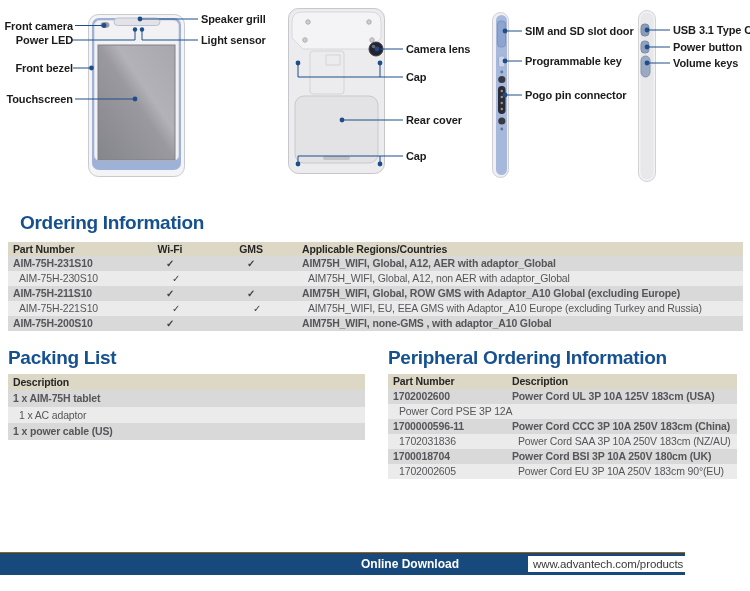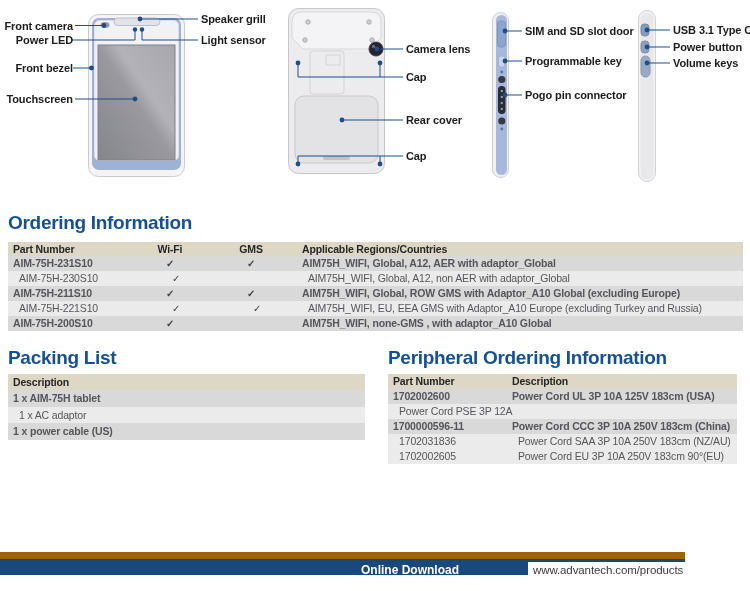--- a/index.html
+++ b/index.html
@@ -32,21 +32,21 @@
   .ctr { text-align:center; }
   .check { color:#3f3f3f; font-size:10px; }
   .ordering .trow { grid-template-columns:127px 70px 92px 1fr; height:15px; line-height:15px; }
   .ordering .trow.hdr { height:14px; line-height:14px; }
   .packing .trow { grid-template-columns:1fr; height:16.5px; line-height:16.5px; }
   .packing .trow.hdr { height:16px; line-height:16px; }
   .peripheral .trow { grid-template-columns:119px 1fr; height:15px; line-height:15px; }
   
   .footer-banner {
     position:absolute; left:0; top:552px; width:685px; height:23px;
-    background:#17497c; border-top:7px solid #a16207; box-sizing:border-box; z-index:4;
+    background:#17497c; border-top:1px solid #a16207; box-sizing:border-box; z-index:4;
   }
   .footer-label {
     position:absolute; right:226px; top:4px; color:#ffffff;
     font-size:12px; font-weight:bold; white-space:nowrap;
   }
   .footer-url-box {
     position:absolute; left:528px; top:3px; width:177px; height:16px;
     background:#ffffff;
   }
   .footer-url {
@@ -174,21 +174,21 @@
 
     <div class="callout-label" style="left:525px;top:25px;">SIM and SD slot door</div>
     <div class="callout-label" style="left:525px;top:55px;text-align:right;">Programmable key</div>
     <div class="callout-label" style="left:525px;top:89px;">Pogo pin connector</div>
 
     <div class="callout-label" style="left:673px;top:24px;">USB 3.1 Type C</div>
     <div class="callout-label" style="left:673px;top:41px;">Power button</div>
     <div class="callout-label" style="left:673px;top:57px;">Volume keys</div>
   </div>
 
-  <h2 class="section-title" style="left:8px;top:212px;">Ordering Information</h2>
+  <h2 class="section-title" style="left:20px;top:212px;">Ordering Information</h2>
 
   <div class="tbl ordering" style="left:8px;top:242px;width:735px;">
     <div class="trow hdr">
       <div class="cell pad">Part Number</div>
       <div class="cell ctr">Wi-Fi</div>
       <div class="cell ctr">GMS</div>
       <div class="cell pad">Applicable Regions/Countries</div>
     </div>
     <div class="trow row-dark">
       <div class="cell pad">AIM-75H-231S10</div>
@@ -254,20 +254,24 @@
       <div class="cell pad">Power Cord PSE 3P 12A 125V 183cm (Japan)</div>
     </div>
     <div class="trow row-dark">
       <div class="cell pad">1700000596-11</div>
       <div class="cell pad">Power Cord CCC 3P 10A 250V 183cm (China)</div>
     </div>
     <div class="trow row-light">
       <div class="cell pad">1702031836</div>
       <div class="cell pad">Power Cord SAA 3P 10A 250V 183cm (NZ/AU)</div>
     </div>
+    <div class="trow row-dark">
+      <div class="cell pad">1700018704</div>
+      <div class="cell pad">Power Cord BSI 3P 10A 250V 180cm (UK)</div>
+    </div>
     <div class="trow row-light">
       <div class="cell pad">1702002605</div>
       <div class="cell pad">Power Cord EU 3P 10A 250V 183cm 90°(EU)</div>
     </div>
   </div>
 
   <div class="footer-banner">
     <span class="footer-label">Online Download</span>
     <div class="footer-url-box">
       <div class="footer-url">www.advantech.com/products</div>

